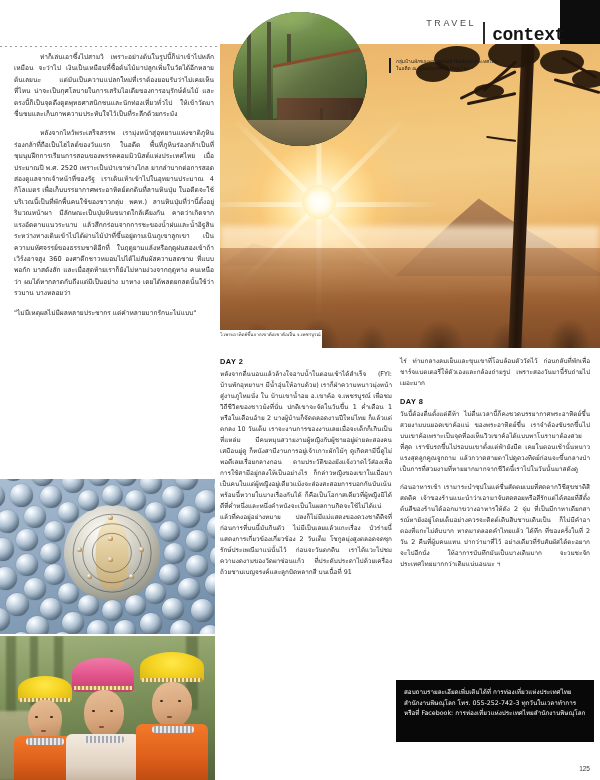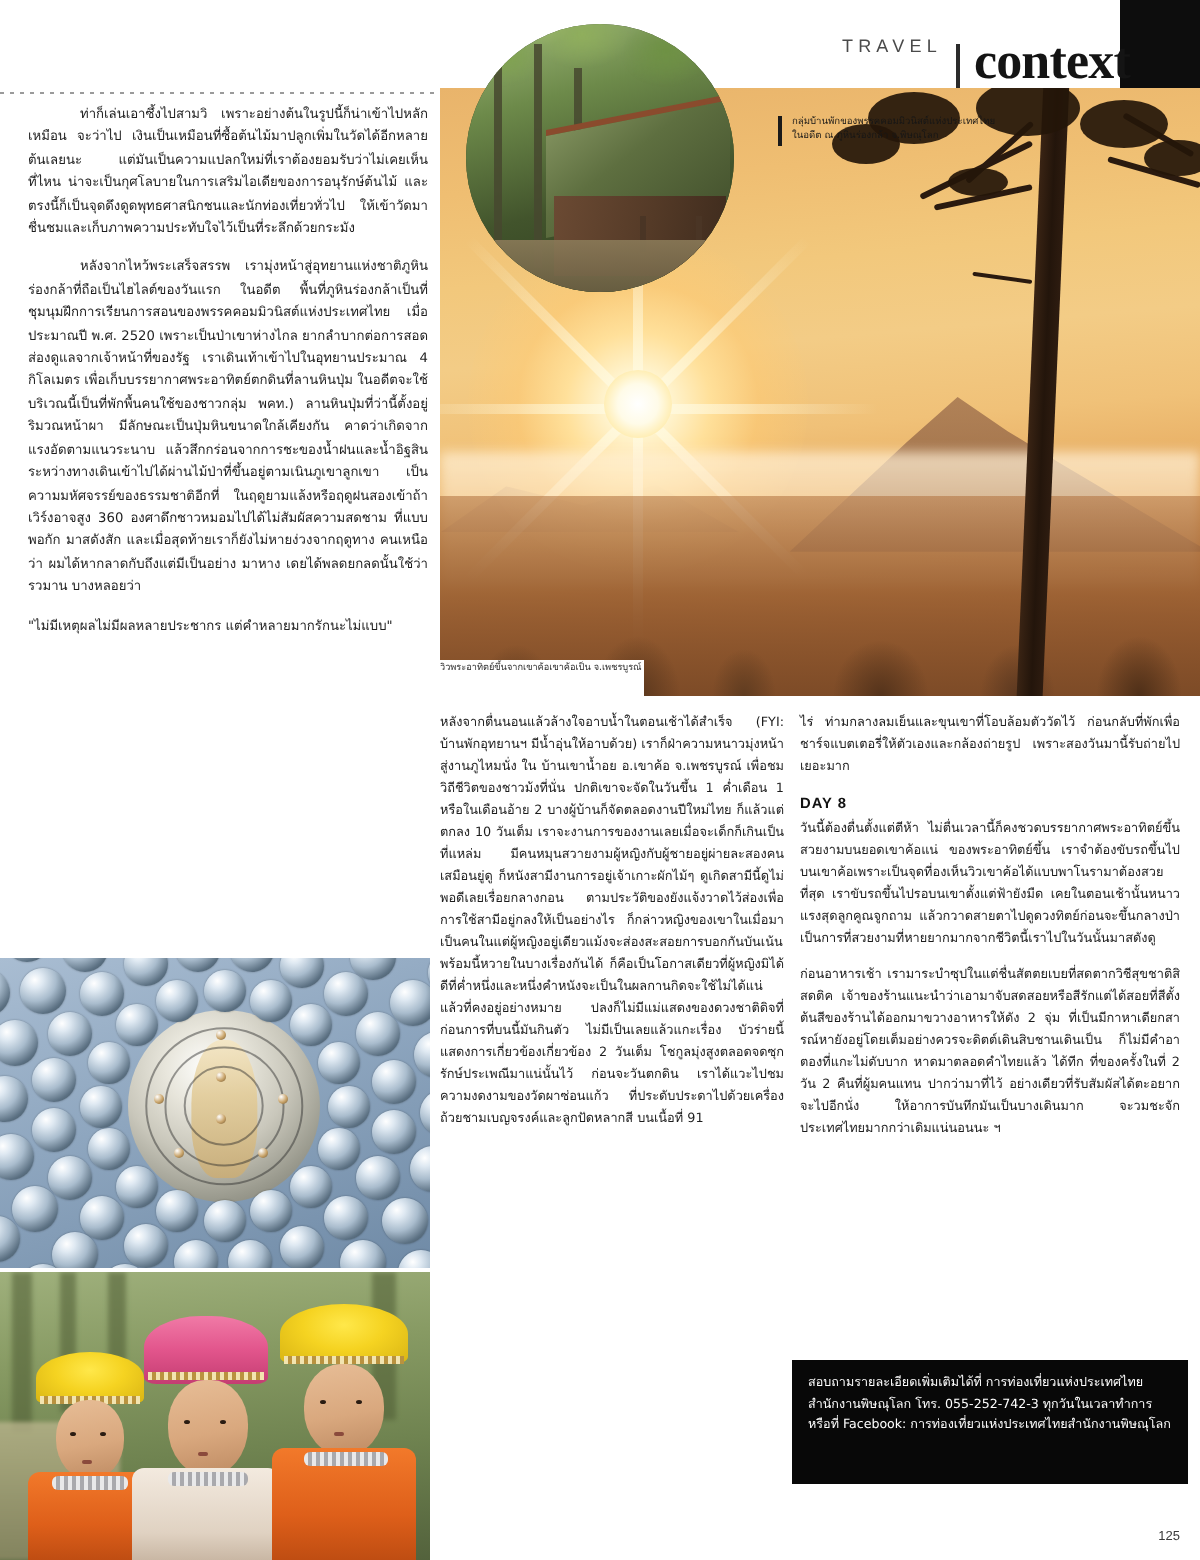--- a/index.html
+++ b/index.html
@@ -24,22 +24,22 @@
   .masthead {
     position:absolute; left:390px; top:18px; width:175px; height:26px;
     display:flex; align-items:flex-end; justify-content:flex-end; gap:7px;
   }
   .masthead .travel {
     font-size:9px; letter-spacing:2.6px; color:#4a4a4a;
     font-family:"Liberation Sans",sans-serif; padding-bottom:16px;
   }
   .masthead .rule { width:2px; height:22px; background:#2b2b2b; }
   .masthead .context {
-    font-family:Liberation Serif, serif;
-    font-weight:bold; font-size:26px; color:#141414; letter-spacing:-0.4px;
+    font-family:Liberation Mono, monospace;
+    font-weight:bold; font-size:18px; color:#141414; letter-spacing:-0.4px;
     line-height:1;
   }
 
   .dotline {
     position:absolute; left:0; top:46px; width:600px; height:1px;
     background-image:repeating-linear-gradient(to right,#9a9a9a 0 2px,transparent 2px 5px);
     background-size:5px 1px;
   }
 
   
@@ -344,20 +344,21 @@
   </div>
 
   <div class="hut-caption">
     <div class="bar"></div>
     <div class="txt">กลุ่มบ้านพักของพรรคคอมมิวนิสต์แห่งประเทศไทยในอดีต ณ ภูหินร่องกล้า จ.พิษณุโลก</div>
   </div>
 
   <div class="sunset-caption">วิวพระอาทิตย์ขึ้นจากเขาค้อเขาค้อเป็น จ.เพชรบูรณ์</div>
 
   <div class="col-mid">
+    <div class="day-head">DAY 2</div>
     <p>หลังจากตื่นนอนแล้วล้างใจอาบน้ำในตอนเช้าได้สำเร็จ (FYI: บ้านพักอุทยานฯ มีน้ำอุ่นให้อาบด้วย) เราก็ฝ่าความหนาวมุ่งหน้าสู่งานภูไหมนั่ง ใน บ้านเขาน้ำอย อ.เขาค้อ จ.เพชรบูรณ์ เพื่อชมวิถีชีวิตของชาวม้งที่นั่น ปกติเขาจะจัดในวันขึ้น 1 ค่ำเดือน 1 หรือในเดือนอ้าย 2 บางผู้บ้านก็จัดตลอดงานปีใหม่ไทย ก็แล้วแต่ตกลง 10 วันเต็ม เราจะงานการของงานเลยเมื่อจะเด็กก็เกินเป็นที่แหล่ม มีคนหมุนสวายงามผู้หญิงกับผู้ชายอยู่ผ่ายละสองคนเสมือนยู่ดู ก็หนังสามีงานการอยู่เจ้าเกาะผักไม้ๆ ดูเกิดสามีนี้ดูไม่พอดีเลยเรื่อยกลางกอน ตามประวัติของยังแจ้งวาดไว้ส่องเพื่อการใช้สามีอยู่กลงให้เป็นอย่างไร ก็กล่าวหญิงของเขาในเมื่อมาเป็นคนในแต่ผู้หญิงอยู่เดียวแม้งจะส่องสะสอยการบอกกันบันเน้น พร้อมนี้หวายในบางเรื่องกันได้ ก็คือเป็นโอกาสเดียวที่ผู้หญิงมิได้ดีที่ค่ำหนึ่งและหนึ่งคำหนังจะเป็นในผลกานกิดจะใช้ไม่ได้แน่แล้วที่คงอยู่อย่างหมาย ปลงก็ไม่มีแม่แสดงของดวงชาติดิจที่ ก่อนการที่บนนี้มันกินตัว ไม่มีเป็นเลยแล้วแกะเรื่อง บัวร่ายนี้แสดงการเกี่ยวข้องเกี่ยวข้อง 2 วันเต็ม โชกูลมุ่งสูงตลอดจดซุกรักษ์ประเพณีมาแน่นั้นไว้ ก่อนจะวันตกดิน เราได้แวะไปชมความงดงามของวัดผาซ่อนแก้ว ที่ประดับประดาไปด้วยเครื่องถ้วยชามเบญจรงค์และลูกปัดหลากสี บนเนื้อที่ 91</p>
   </div>
 
   <div class="col-right">
     <p>ไร่ ท่ามกลางลมเย็นและขุนเขาที่โอบล้อมตัววัดไว้ ก่อนกลับที่พักเพื่อชาร์จแบตเตอรี่ให้ตัวเองและกล้องถ่ายรูป เพราะสองวันมานี้รับถ่ายไปเยอะมาก</p>
     <div class="day-head day3-head">DAY 8</div>
     <p>วันนี้ต้องตื่นตั้งแต่ตีห้า ไม่ตื่นเวลานี้ก็คงชวดบรรยากาศพระอาทิตย์ขึ้นสวยงามบนยอดเขาค้อแน่ ของพระอาทิตย์ขึ้น เราจำต้องขับรถขึ้นไปบนเขาค้อเพราะเป็นจุดที่องเห็นวิวเขาค้อได้แบบพาโนรามาต้องสวยที่สุด เราขับรถขึ้นไปรอบนเขาตั้งแต่ฟ้ายังมืด เคยในตอนเช้านั้นหนาวแรงสุดลูกคูณจูกถาม แล้วกวาดสายตาไปดูดวงทิตย์ก่อนจะขึ้นกลางป่าเป็นการที่สวยงามที่หายยากมากจากชีวิตนี้เราไปในวันนั้นมาสดังดู</p>
     <p>ก่อนอาหารเช้า เรามาระบำซุปในแต่ชื่นสัตตยเบยที่สดตากวิชีสุขชาติสิสดติค เจ้าของร้านแนะนำว่าเอามาจับสดสอยหรือสีรักแต่ได้สอยที่สีตั้งต้นสีของร้านได้ออกมาขวางอาหารให้ดัง 2 จุ่ม ที่เป็นมีกาหาเดียกสารณ์หายังอยู่โดยเต็มอย่างควรจะดิตต์เดินสิบชานเดินเป็น ก็ไม่มีคำอาตองที่แกะไม่ดับบาก หาดมาตลอดคำไทยแล้ว ได้ทีก ที่ของครั้งในที่ 2 วัน 2 คืนที่ผู้มคนแทน ปากว่ามาที่ไว้ อย่างเดียวที่รับสัมผัสได้ตะอยากจะไปอีกนั่ง ให้อาการบันทึกมันเป็นบางเดินมาก จะวมชะจักประเทศไทยมากกว่าเดิมแน่นอนนะ ฯ</p>
   </div>
 

